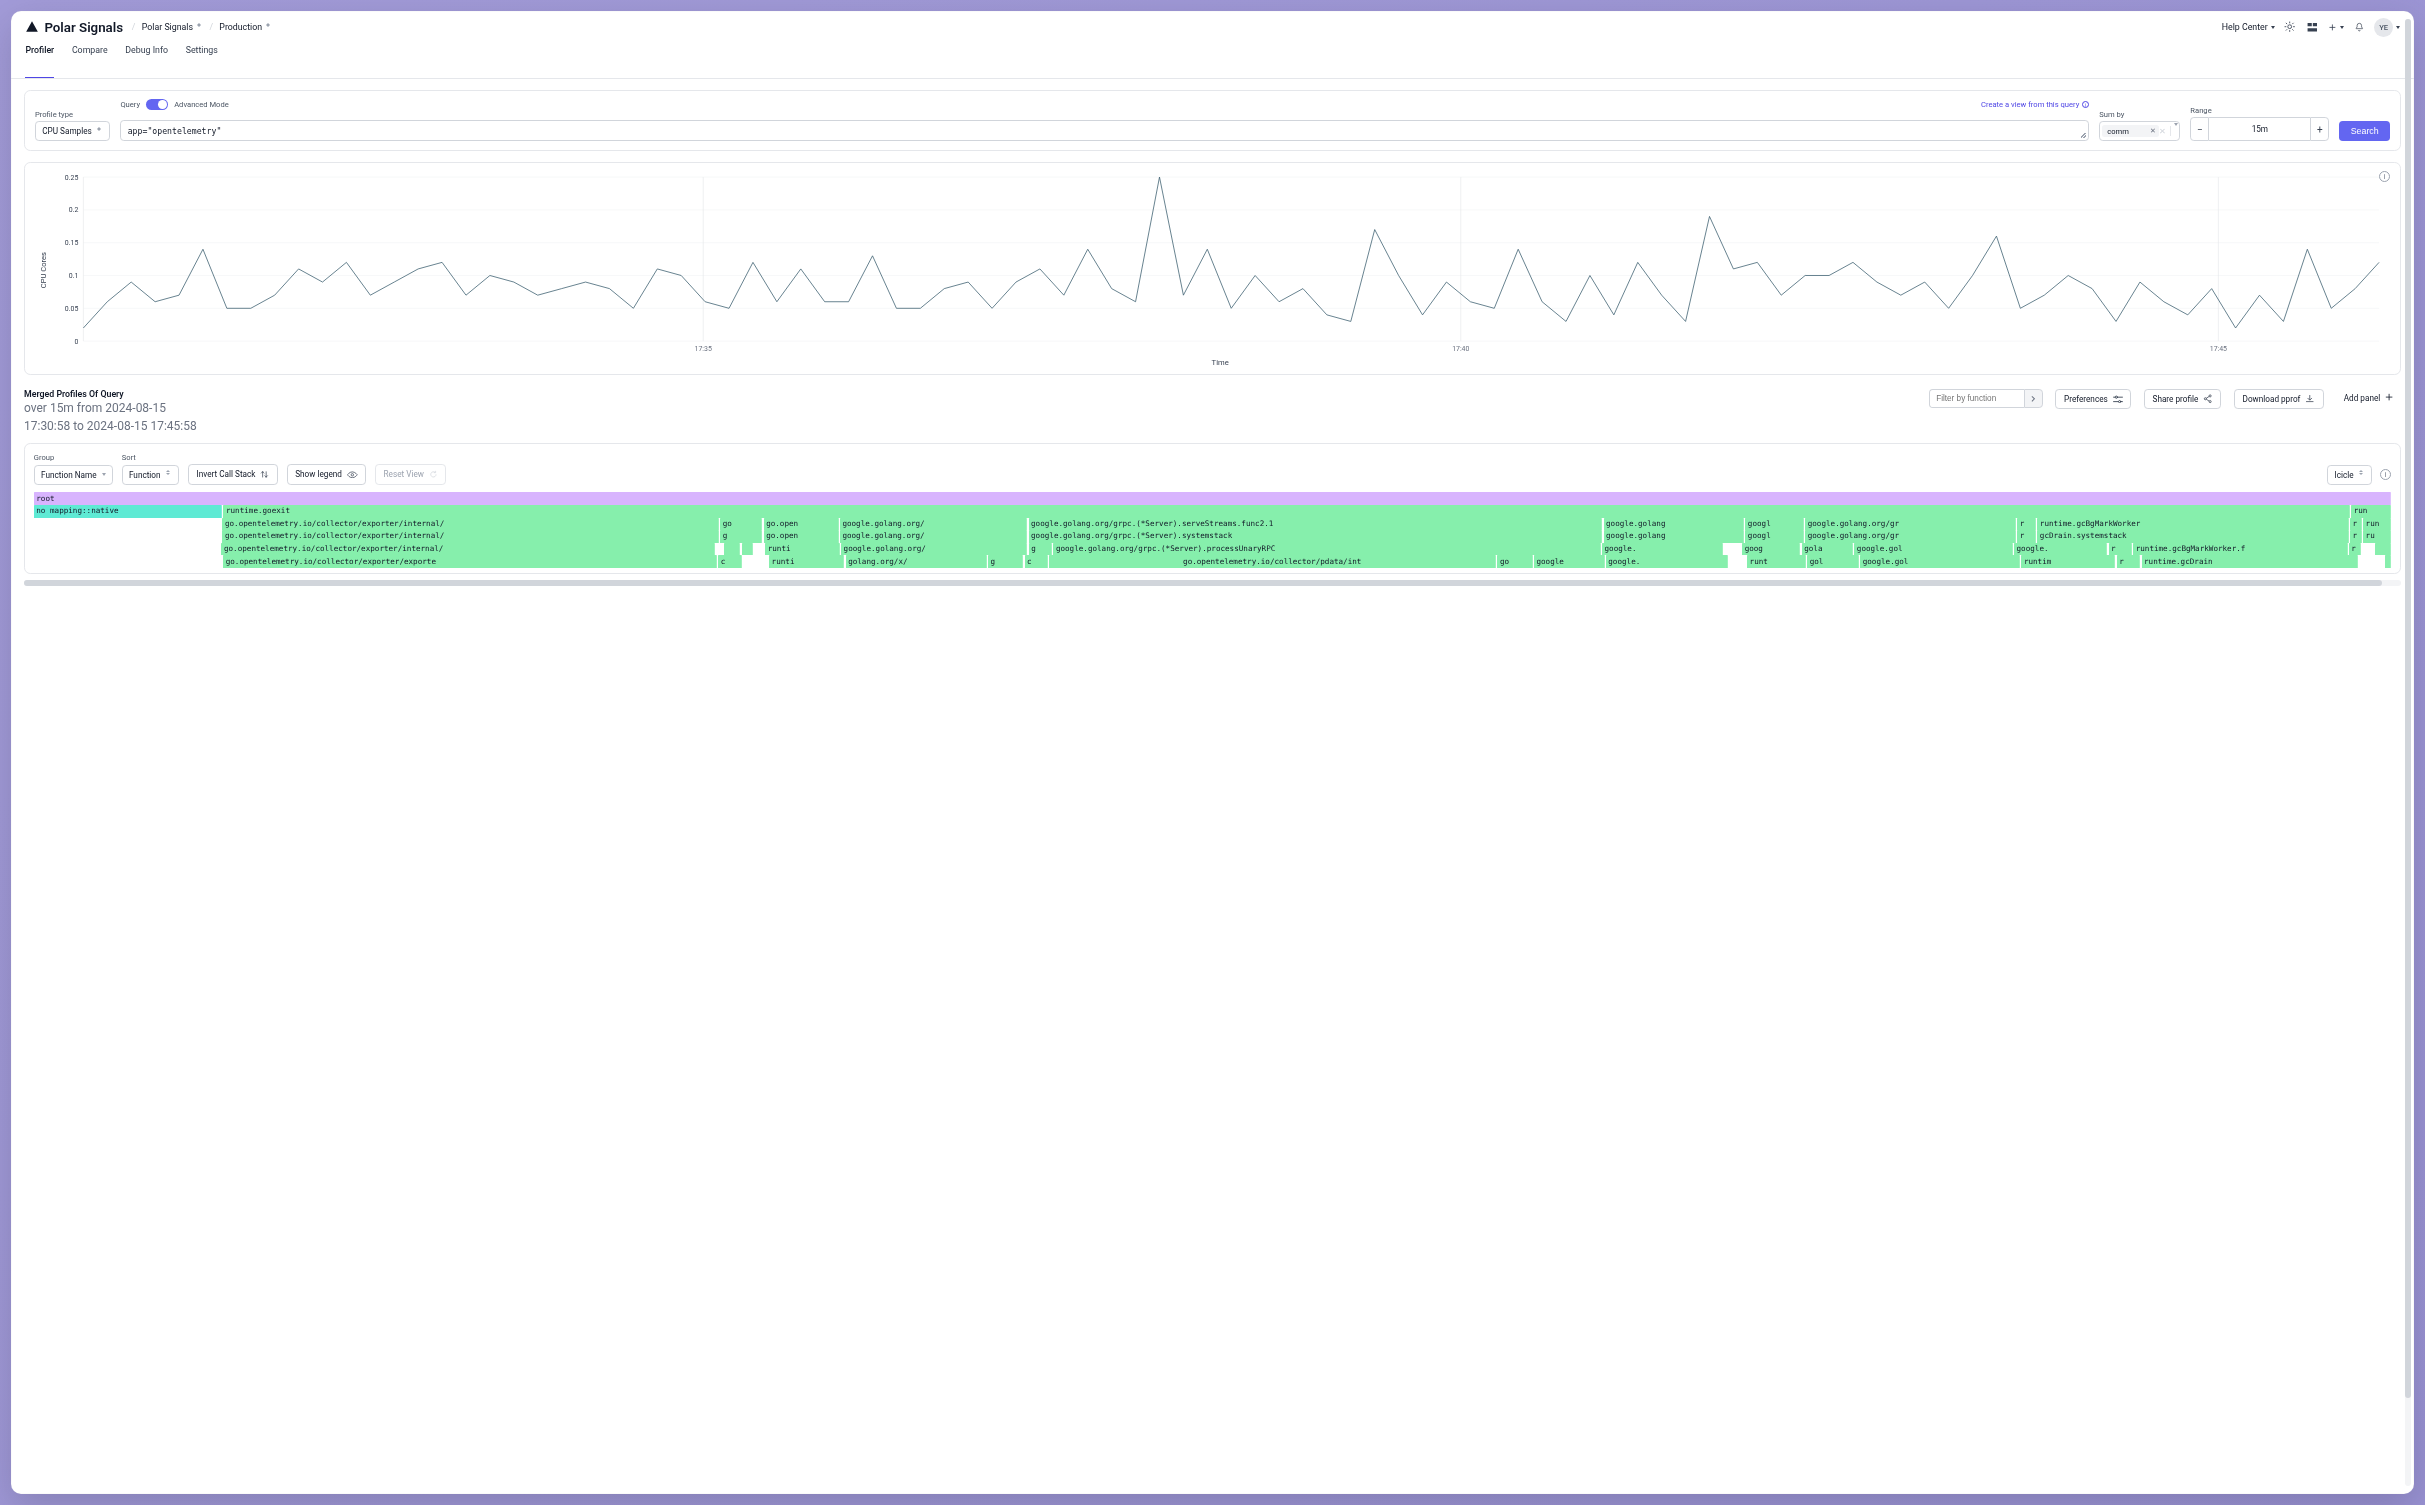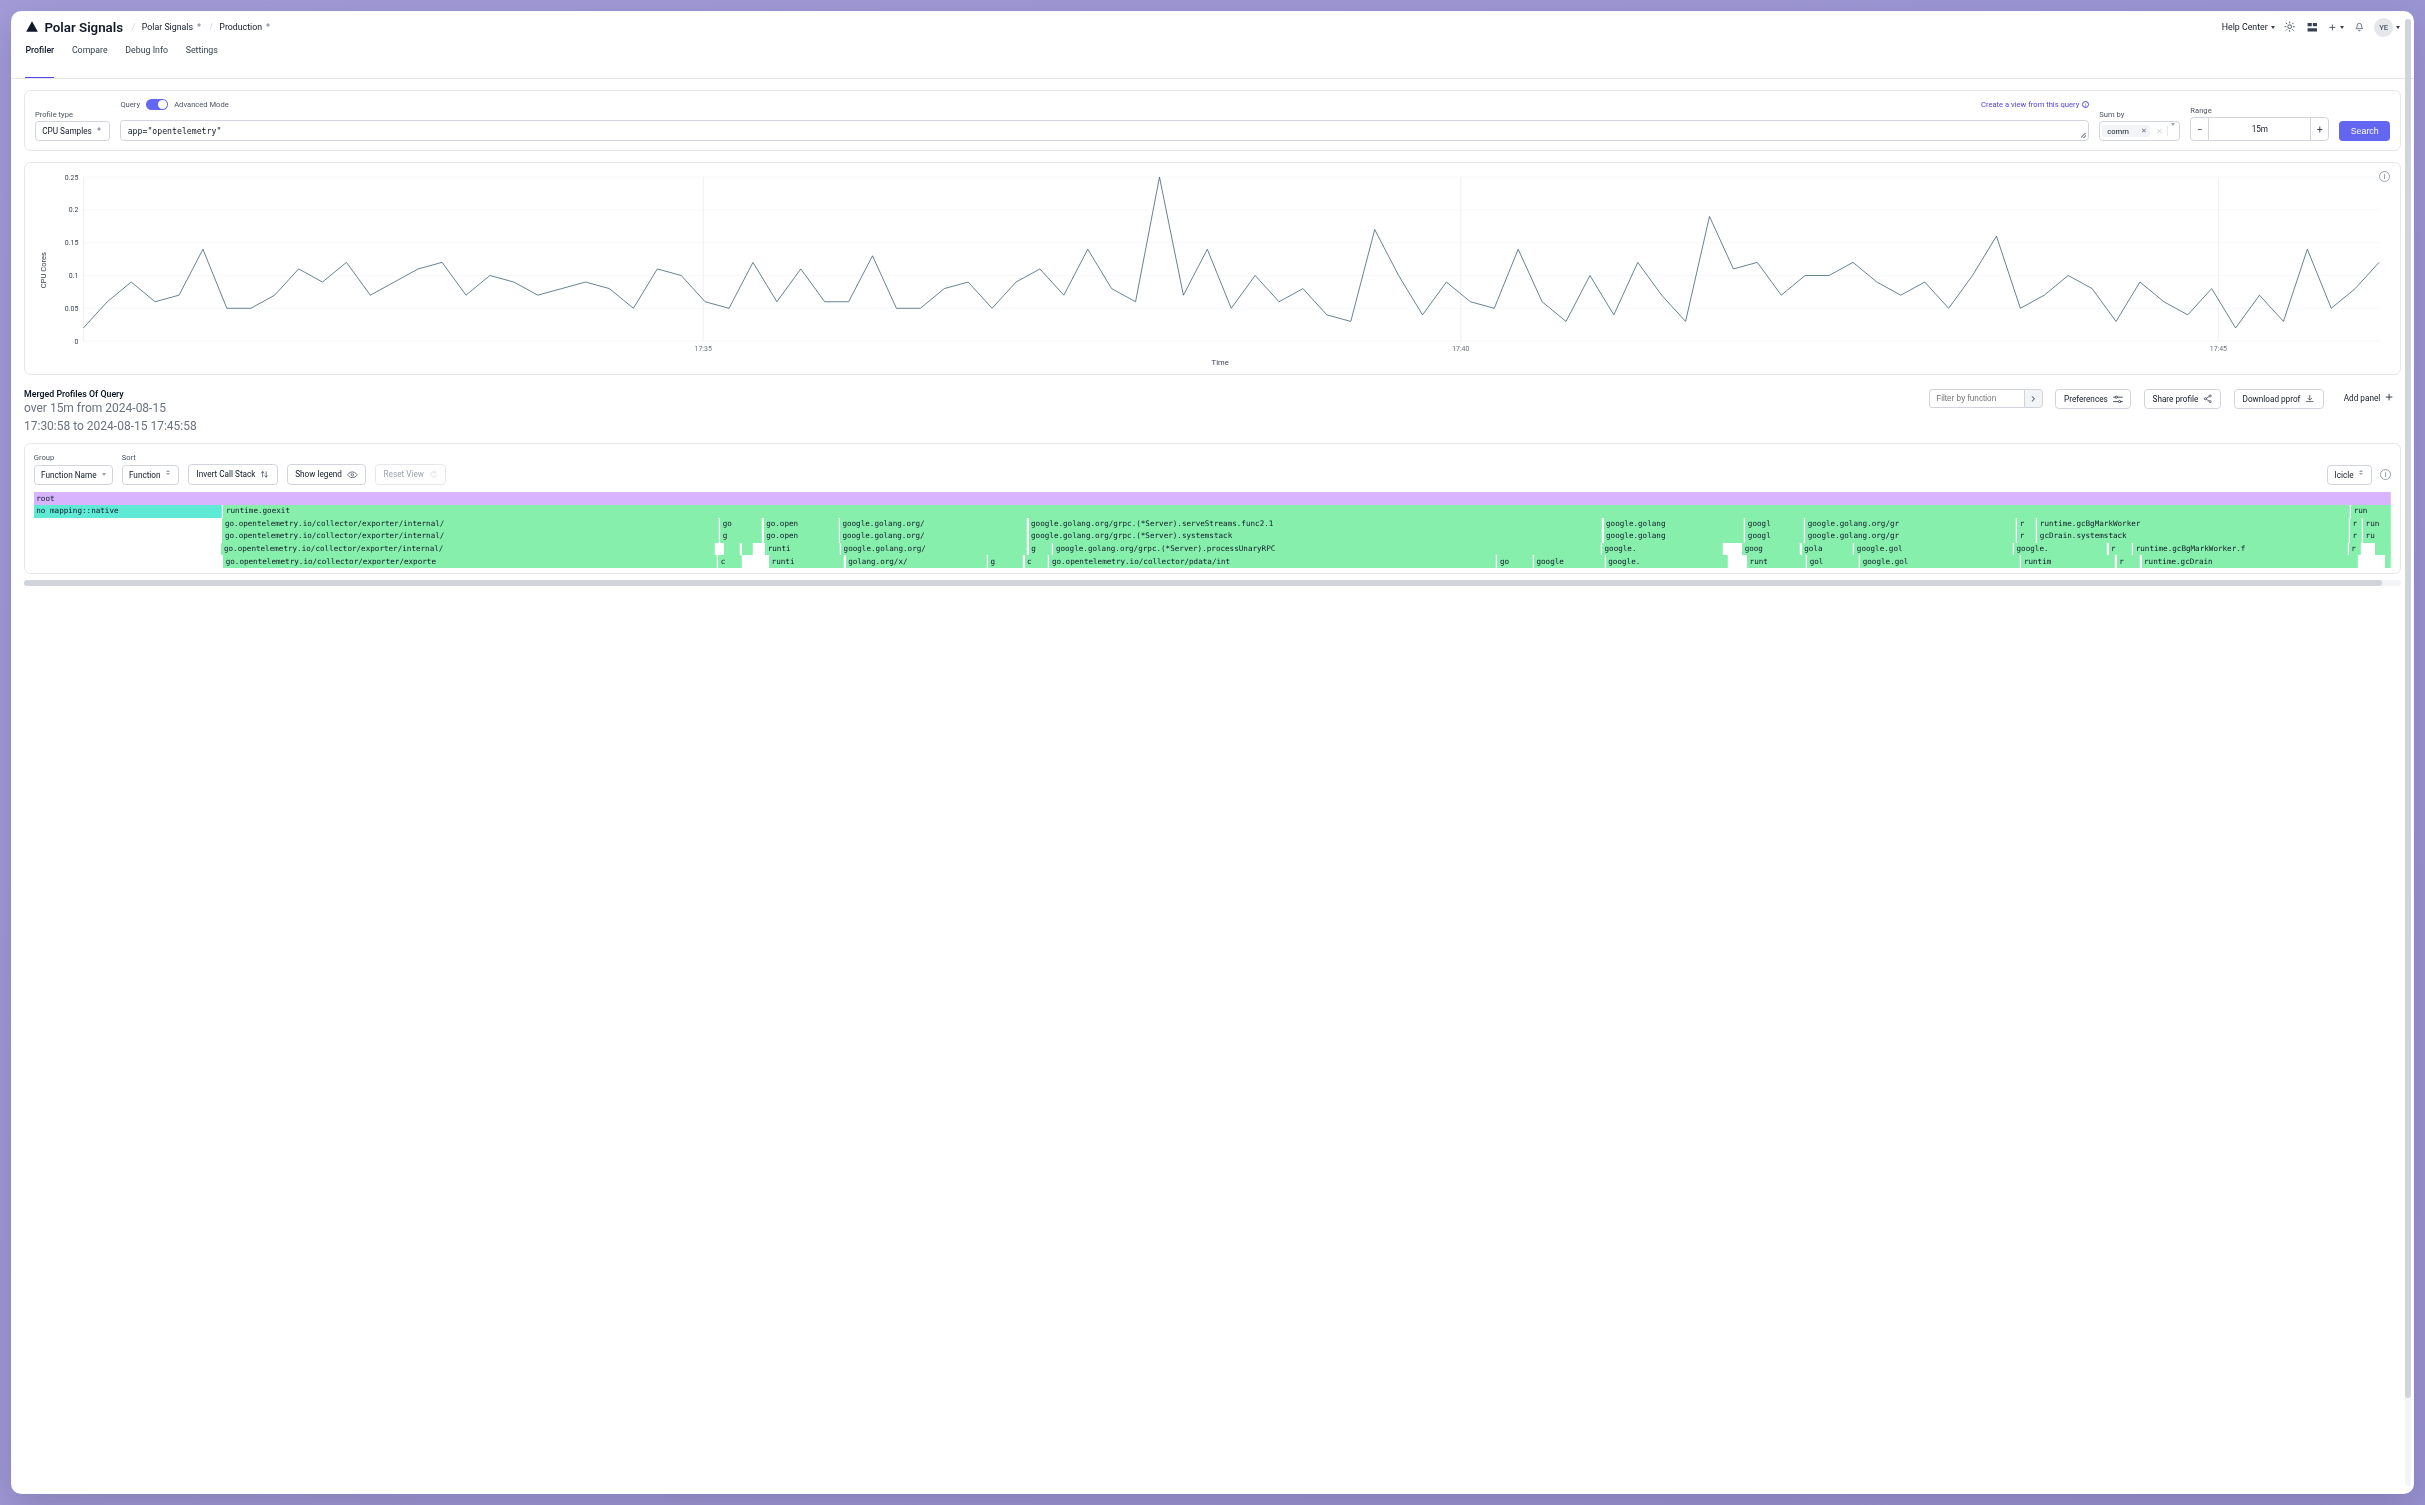--- a/index.html
+++ b/index.html
@@ -142,21 +142,21 @@
   .sumby {
     display:flex; flex-direction:column; gap:2.5px;
   }
   .sumby-box {
     display:flex; align-items:center; gap:0;
     border:0.6px solid var(--border-dark); border-radius:3.8px; padding:1.9px;
     min-height:20px; width:81px;
   }
   .chip {
     background:#f3f4f6; border-radius:2.5px; padding:1.9px 3.2px 1.9px 5px;
-    font-size:7.6px; display:flex; align-items:center; gap:12px;
+    font-size:7.6px; display:flex; align-items:center; gap:21px;
   }
   .chip .x { cursor:pointer; color:#6b7280; font-size:7px;}
   .sumby-ctrls { margin-left:auto; display:flex; align-items:center; gap:3.8px; padding-right:2.5px; }
   .sumby-ctrls .x2 { color:#d1d5db; cursor:pointer; }
   .sumby-ctrls .sep { width:0.6px; height:10px; background:var(--border); }
   .sumby-ctrls .dd { color:#9ca3af; cursor:pointer; }
   .range-wrap { display:flex; flex-direction:column; gap:2.5px; }
   .range-ctrl { display:flex; align-items:stretch; }
   .range-btn {
     border:0.6px solid var(--border-dark); background:#fff; width:19px;
@@ -592,21 +592,21 @@
         <div class="flame-row">
           <div class="fcell fgap" style="width: 8%;"></div>
           <div class="fcell fg" style="width: 21%;">go.opentelemetry.io/collector/exporter/exporte</div>
           <div class="fcell fg" style="width: 1%;">c</div>
           <div class="fcell fgap" style="width: 0.4%;"></div>
           <div class="fcell fgap" style="width: 0.6%;"></div>
           <div class="fcell fg" style="width: 3.2%;">runti</div>
           <div class="fcell fg" style="width: 6%;">golang.org/x/</div>
           <div class="fcell fg" style="width: 1.5%;">g</div>
           <div class="fcell fg" style="width: 1%;">c</div>
-          <div class="fcell fg" style="width: 19%;">go.opentelemetry.io/collector/pdata/int</div>
+          <div class="fcell fg" style="width: 19%; text-align: center;">go.opentelemetry.io/collector/pdata/int</div>
           <div class="fcell fg" style="width: 1.5%;">go</div>
           <div class="fcell fg" style="width: 3%;">google</div>
           <div class="fcell fg" style="width: 5.2%;">google.</div>
           <div class="fcell fgap" style="width: 0.7%;"></div>
           <div class="fcell fg" style="width: 2.5%;">runt</div>
           <div class="fcell fg" style="width: 2.2%;">gol</div>
           <div class="fcell fg" style="width: 6.8%;">google.gol</div>
           <div class="fcell fg" style="width: 4%;">runtim</div>
           <div class="fcell fg" style="width: 1%;">r</div>
           <div class="fcell fg" style="width: 9.2%;">runtime.gcDrain</div>

